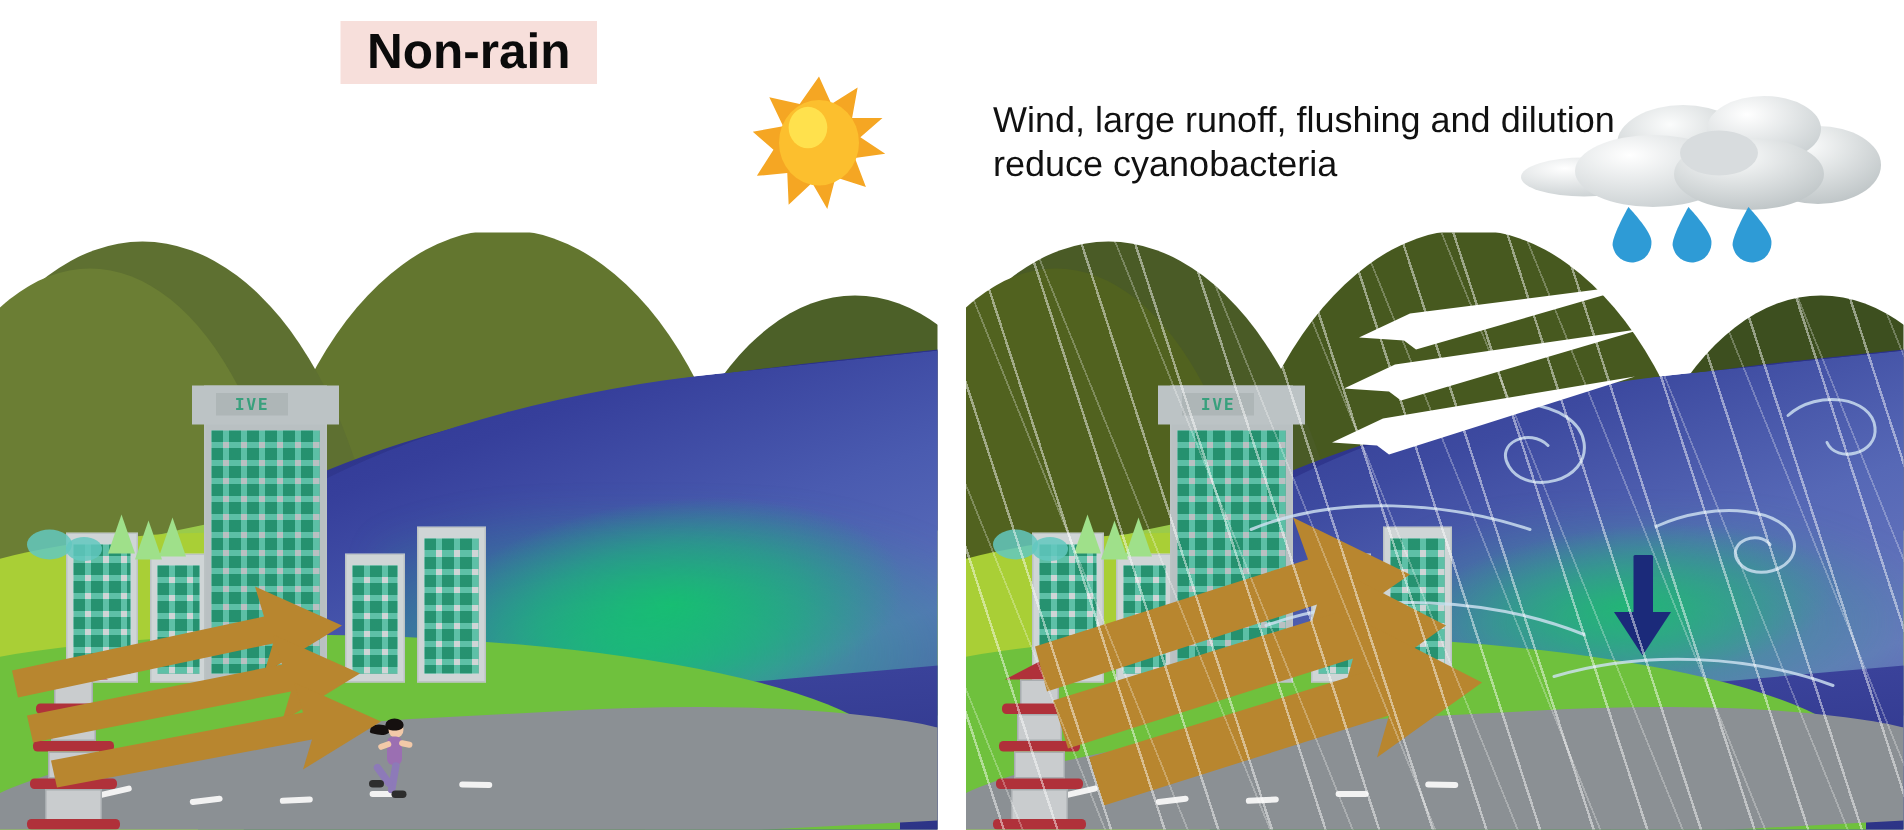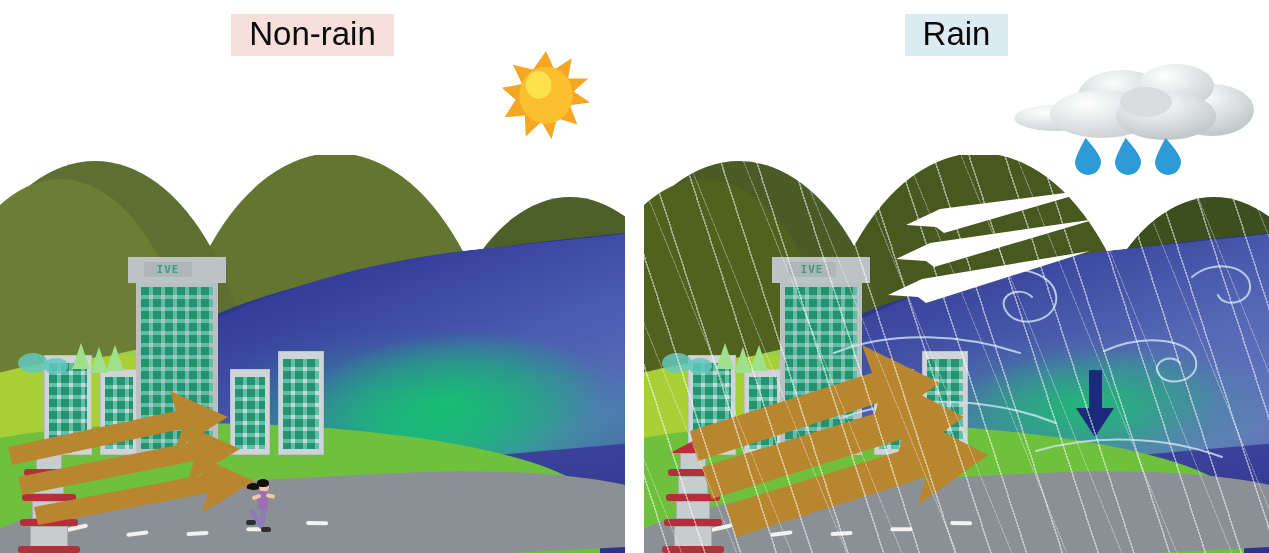--- a/index.html
+++ b/index.html
@@ -14,21 +14,21 @@
   
   .panel{position:absolute;top:0;width:625px;height:553px;overflow:hidden;}
   .panel.left{left:0;}
   .panel.right{left:644px;}
 
   
   .hdr{position:absolute;left:0;top:0;width:625px;height:160px;z-index:40;}
   .title-chip{
     position:absolute;top:14px;left:0;right:0;margin:0 auto;
     width:max-content;padding:3px 18px 6px;
-    font-size:33px;font-weight:normal;color:#0b0b0b;letter-spacing:0px;
+    font-size:33px;font-weight:bold;color:#0b0b0b;letter-spacing:0px;
     line-height:1.0;text-align:center;
   }
   .chip-nonrain{background:#f7dfdb;}
   .chip-rain{background:#dceaf1;}
   .caption{
     position:absolute;left:16px;top:66px;width:470px;
     font-size:24px;line-height:1.22;color:#111;
   }
   .panel.right .caption{left:18px;width:430px;}
 
@@ -285,21 +285,21 @@
             <path d="M34 352 L202 320 L196 300 L254 326 L202 358 L208 338 L38 370 Z"></path>
           </g>
         </svg>
       </div>
     </div>
   </div>
 
   <div class="panel right">
 
     <div class="hdr">
-      <div class="title-chip chip-rain">Rain</div>
+      <div class="caption">Wind, large runoff, flushing and dilution reduce cyanobacteria</div>
 
       <div class="cloudbox">
         <svg viewBox="0 0 245 105" width="245" height="105" aria-hidden="true">
           <defs>
             <radialGradient id="cg1" cx="35%" cy="28%" r="80%">
               <stop offset="0%" stop-color="#ffffff"></stop>
                 <stop offset="100%" stop-color="#c9cfd1"></stop>
             </radialGradient>
             <radialGradient id="cg2" cx="40%" cy="25%" r="85%">
               <stop offset="0%" stop-color="#fbfcfc"></stop>

